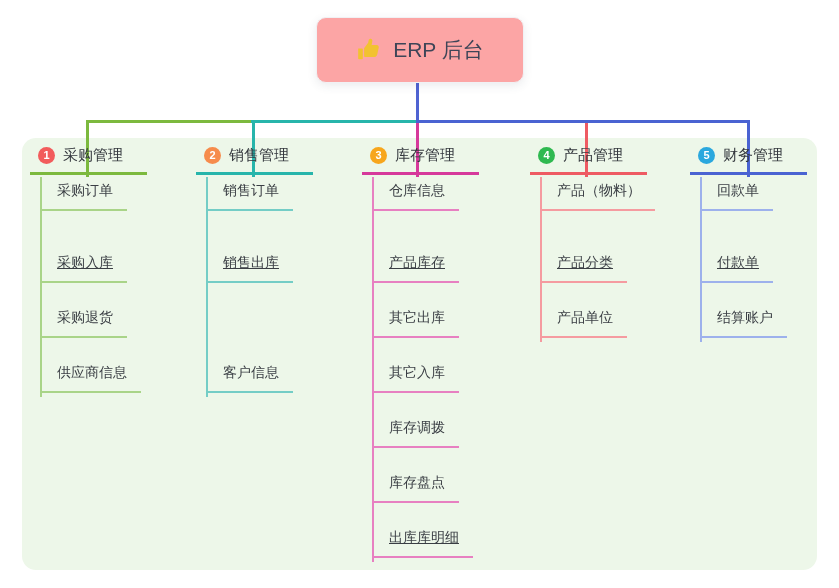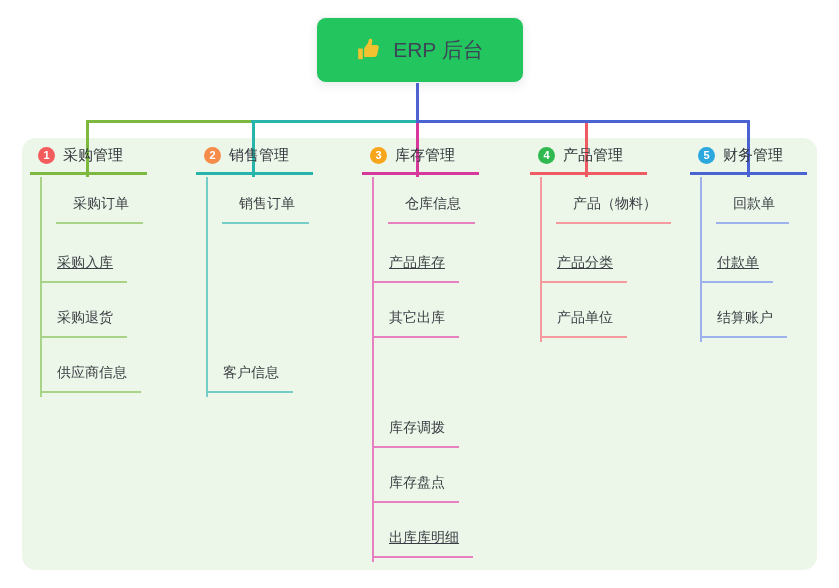--- a/index.html
+++ b/index.html
@@ -14,21 +14,21 @@
 
   
   .panel {
     position:absolute; left:22px; top:138px; width:795px; height:432px;
     border-radius:14px;
   }
 
   
   .root-node {
     position:absolute; left:316px; top:17px; width:208px; height:66px;
-    background:#22c55e; border:1px solid #f1f1f4; border-radius:10px;
+    background:#fca5a5; border:1px solid #f1f1f4; border-radius:10px;
     box-shadow:0 3px 10px rgba(60,70,90,.10);
     display:flex; align-items:center; justify-content:center; gap:11px;
     font-size:21px; color:#3e4557; z-index:3;
   }
   .root-node svg { width:26px; height:26px; }
 
   
   .line { position:absolute; z-index:1; }
 
   
@@ -53,21 +53,21 @@
   .v4 .vline { height:220px; }
   .v7 .vline { height:385px; }
   .v3 .vline { height:165px; }
 
   .leaf {
     position:absolute; left:10px;
     padding:0 14px 9px 17px;
     border-bottom:2px solid var(--l);
     font-size:14px; color:#3a3e44; white-space:nowrap;
   }
-  .r0 { top:49px;margin-left:16px; }  .r1 { top:108px;text-decoration:underline; } .r2 { top:163px;text-align:center; } .r3 { top:218px; }
+  .r0 { top:36px; }  .r1 { top:108px;text-decoration:underline; } .r2 { top:163px;text-align:center; } .r3 { top:218px; }
   .r4 { top:273px; } .r5 { top:328px; } .r6 { top:383px;text-decoration:underline; }
 </style>
 </head>
 <body style="background: rgb(255, 255, 255);">
 
 <div class="panel" style="background: rgb(237, 247, 233);"></div>
 
 <div class="root-node">
   <svg viewBox="0 0 24 24" aria-hidden="true">
     <path fill="#f2c230" d="M2 10.5h3.6c.4 0 .7.3.7.7v8.6c0 .4-.3.7-.7.7H2.7c-.4 0-.7-.3-.7-.7v-9.3zm5.5 9.3V10.6c0-.3.1-.5.3-.7l3.4-4.6.5-2.3c.2-.8.9-1.3 1.7-1.3 1.1 0 1.9 1 1.7 2.1l-.7 3.5h4.6c1.3 0 2.3 1.2 2 2.5l-1.4 6.3c-.3 1.4-1.5 2.4-2.9 2.4H8.2c-.4 0-.7-.3-.7-.7z"></path>
@@ -99,32 +99,34 @@
   <div class="leaf r3">供应商信息</div>
 </div>
 
 <div class="col c2 v4" style="--c: #27b5ab; --l: #74cdc6; --b: #f68c4c;">
   <div class="bhead">
     <span class="badge">2</span>
     <span>销售管理</span>
   </div>
   <div class="vline"></div>
   <div class="leaf r0">销售订单</div>
+  <div class="leaf r1">销售出库</div>
   <div class="leaf r3">客户信息</div>
 </div>
 
 <div class="col c3 v7" style="--c: #d6399b; --l: #e780c1; --b: #f7a61c;">
   <div class="bhead">
     <span class="badge">3</span>
     <span>库存管理</span>
   </div>
   <div class="vline"></div>
   <div class="leaf r0">仓库信息</div>
   <div class="leaf r2">其它出库</div>
   <div class="leaf r1">产品库存</div>
+  <div class="leaf r3">其它入库</div>
   <div class="leaf r5">库存盘点</div>
   <div class="leaf r4">库存调拨</div>
   <div class="leaf r6">出库库明细</div>
 </div>
 
 <div class="col c4 v3" style="--c: #ee5b63; --l: #f59ba0; --b: #2fb950;">
   <div class="bhead">
     <span class="badge">4</span>
     <span>产品管理</span>
   </div>

